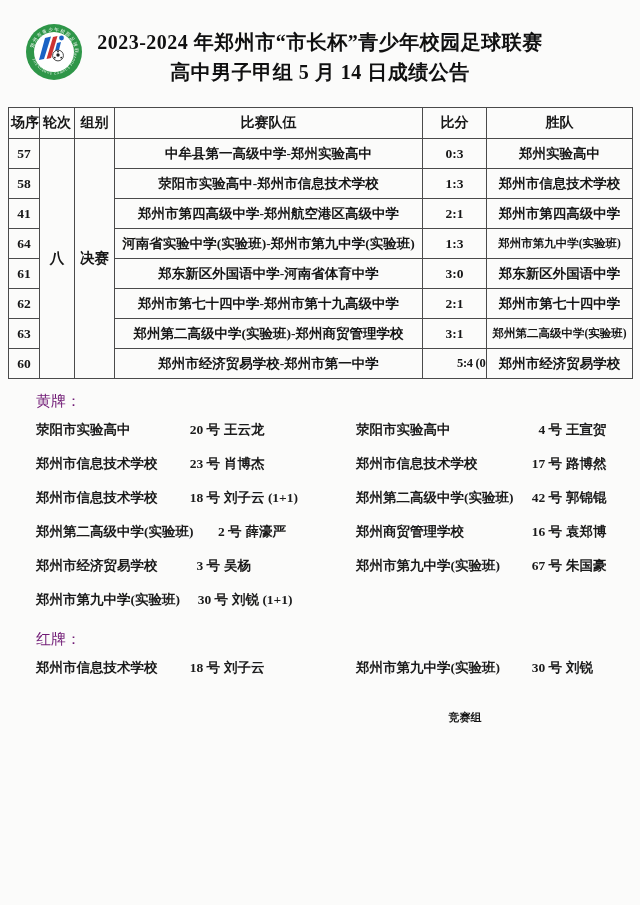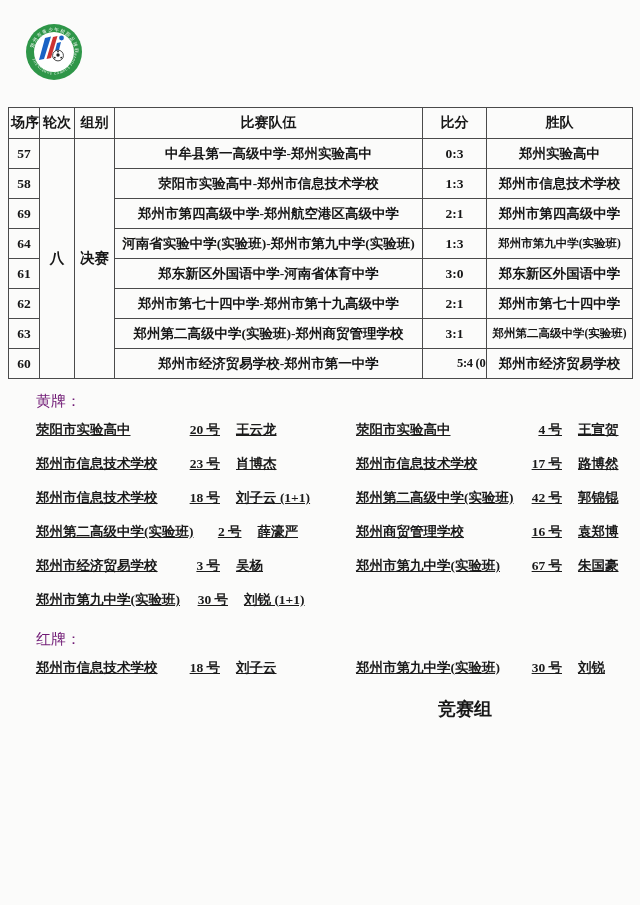--- a/index.html
+++ b/index.html
@@ -15,29 +15,29 @@
   .results th,.results td{
     border:1px solid #4a4a4a;text-align:center;padding:0 2px;
     overflow:hidden;white-space:nowrap;font-weight:600;color:#161616;
   }
   .results thead th{height:30px;font-size:14px;}
   .results td{height:29px;font-size:13.5px;}
   .results td.mid{font-size:14.5px;}
   .results td.sm{font-size:11.5px;}
   .results td.score-wide{font-size:12.5px;letter-spacing:-0.3px;padding-left:34px;}
   .card-label{margin:13px 0 2px 28px;font-size:15px;font-weight:normal;color:#701a75;}
-  .card-row{display:grid;grid-template-columns:320px 1fr;height:34px;align-items:center;text-decoration:underline;}
+  .card-row{display:grid;grid-template-columns:320px 1fr;height:34px;align-items:center;}
   .entry{display:flex;align-items:baseline;padding-left:28px;font-size:13.5px;font-weight:600;white-space:nowrap;color:#1b1b1b;}
   .entry .school{min-width:136px;}
   .entry.right .school{min-width:158px;}
   .entry .num{min-width:48px;text-align:right;}
-  .entry .pname{margin-left:16px;}
+  .entry .pname{margin-left:4px;}
   .red-section .card-row{height:33px;}
-  .footer{margin-top:12px;margin-left:352px;width:210px;text-align:center;
-    font-size:18px;font-weight:600;line-height:26px;color:#161616;}
+  .footer{margin-top:20px;margin-left:352px;width:210px;text-align:center;
+    font-size:11px;font-weight:600;line-height:26px;color:#161616;}
 </style>
 </head>
 <body>
 
 <div class="page">
 
   <header class="header">
     <div class="logo">
       <svg width="60" height="60" viewBox="0 0 60 60">
         <circle cx="30" cy="30" r="28" fill="#2e9648"></circle>
@@ -52,20 +52,24 @@
         <polygon points="29,15 33.5,14 27,36 22.5,37" fill="#cc3333"></polygon>
         <polygon points="33,21 37,20 33.5,34 29.5,35" fill="#1a62c4"></polygon>
         <circle cx="37.5" cy="16" r="2.4" fill="#1a62c4"></circle>
         <circle cx="34" cy="33.5" r="5.4" fill="#ffffff" stroke="#333333" stroke-width="0.9"></circle>
         <circle cx="34" cy="33" r="1.7" fill="#222222"></circle>
         <circle cx="30.8" cy="35.6" r="0.9" fill="#222222"></circle>
         <circle cx="37.2" cy="35.6" r="0.9" fill="#222222"></circle>
         <circle cx="34" cy="29.6" r="0.9" fill="#222222"></circle>
       </svg>
     </div>
+    <div class="titles">
+      <div>2023-2024 年郑州市“市长杯”青少年校园足球联赛</div>
+      <div>高中男子甲组 5 月 14 日成绩公告</div>
+    </div>
   </header>
 
   <table class="results">
     <colgroup>
       <col style="width:31px">
         <col style="width:35px">
         <col style="width:40px">
       <col style="width:308px">
         <col style="width:64px">
         <col style="width:146px">
@@ -89,21 +93,21 @@
         <td>0:3</td>
         <td>郑州实验高中</td>
       </tr>
       <tr>
         <td>58</td>
         <td>荥阳市实验高中-郑州市信息技术学校</td>
         <td>1:3</td>
         <td>郑州市信息技术学校</td>
       </tr>
       <tr>
-        <td>69</td>
+        <td>41</td>
         <td>郑州市第四高级中学-郑州航空港区高级中学</td>
         <td>2:1</td>
         <td>郑州市第四高级中学</td>
       </tr>
       <tr>
         <td>64</td>
         <td>河南省实验中学(实验班)-郑州市第九中学(实验班)</td>
         <td>1:3</td>
         <td class="sm">郑州市第九中学(实验班)</td>
       </tr>

